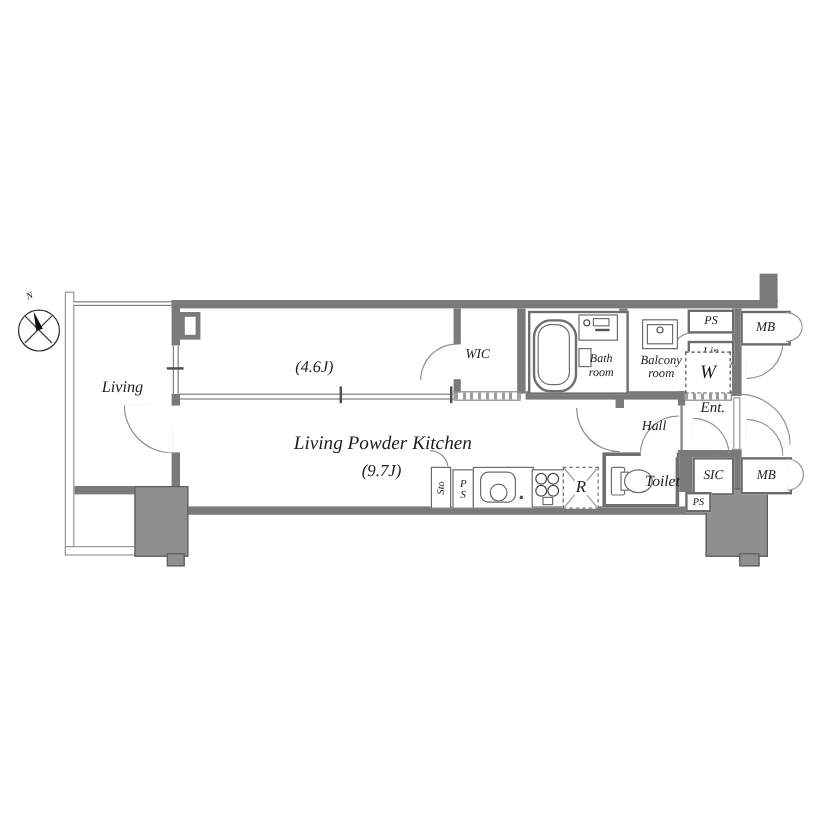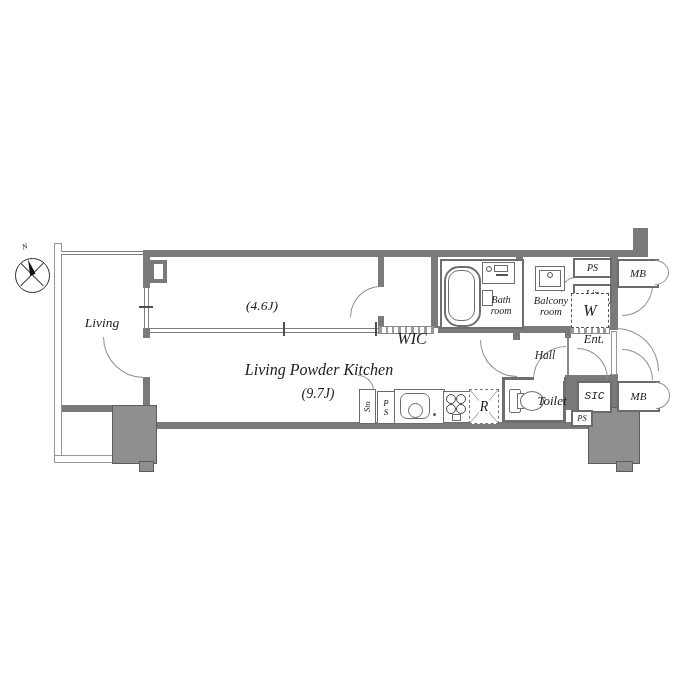--- a/index.html
+++ b/index.html
@@ -122,21 +122,21 @@
   </div>
   <div class="half" style="left:656px;top:382px;width:13px;height:25px;"></div>
 
   <div style="position:absolute;left:502px;top:377px;width:64px;height:46px;background:#fff;border:3px solid #6f6f6f;box-sizing:border-box;"></div>
   <div style="position:absolute;left:534px;top:376px;width:30px;height:5px;background:#fff;"></div>
   <div class="fix" style="left:509px;top:389px;width:10px;height:22px;border-radius:2px;"></div>
   <div class="fix" style="left:517px;top:393px;width:5px;height:14px;border-width:1px;"></div>
   <div class="fix" style="left:520px;top:391px;width:22px;height:18px;border-radius:50%;"></div>
 
   <div class="box" style="left:577px;top:381px;width:31px;height:28px;border-width:2.5px;">
-    <span class="lbl nowrap" style="position:static;font-size:11px;font-family:Liberation Mono, monospace;">SIC</span>
+    <span class="lbl nowrap" style="position:static;font-size:11px;">SIC</span>
   </div>
   <div class="box" style="left:571px;top:410px;width:18px;height:13px;">
     <span class="lbl nowrap" style="position:static;font-size:8.5px;">PS</span>
   </div>
 
   <div class="box" style="left:359px;top:389px;width:15px;height:33px;border-width:1.5px;">
     <span class="lbl nowrap" style="position:static;font-size:8.5px;transform:rotate(-90deg);">Sto</span>
   </div>
   <div class="box" style="left:377px;top:391px;width:16px;height:31px;border-width:1.5px;flex-direction:column;">
     <span class="lbl nowrap" style="position:static;font-size:9px;line-height:1;">P</span>
@@ -155,21 +155,21 @@
   <div class="box" style="left:469px;top:389px;width:28px;height:33px;border:1.6px dashed #777;">
     <svg width="28" height="33" viewBox="0 0 28 33" style="position:absolute;left:0;top:0;">
       <line x1="0" y1="0" x2="28" y2="33" stroke="#999" stroke-width="1"></line>
       <line x1="28" y1="0" x2="0" y2="33" stroke="#999" stroke-width="1"></line>
     </svg>
     <span class="lbl nowrap" style="position:static;font-size:14px;background:#fff;padding:0 1px;z-index:1;">R</span>
   </div>
 
   <div class="lbl nowrap" style="left:62px;top:316px;width:80px;font-size:13.5px;">Living</div>
   <div class="lbl nowrap" style="left:192px;top:299px;width:140px;font-size:13.5px;">(4.6J)</div>
-  <div class="lbl nowrap" style="left:390px;top:290px;width:44px;font-size:16px;margin-top:40px;">WIC</div>
+  <div class="lbl nowrap" style="left:376px;top:290px;width:44px;font-size:11px;">WIC</div>
   <div class="lbl" style="left:481px;top:295px;width:40px;font-size:10px;">Bath room</div>
   <div class="lbl" style="left:526px;top:295px;width:50px;font-size:10.5px;">Balcony room</div>
   <div class="lbl nowrap" style="left:219px;top:361px;width:200px;font-size:16px;">Living Powder Kitchen</div>
   <div class="lbl nowrap" style="left:268px;top:386px;width:100px;font-size:14px;">(9.7J)</div>
   <div class="lbl nowrap" style="left:525px;top:349px;width:40px;font-size:11.5px;">Hall</div>
   <div class="lbl nowrap" style="left:574px;top:333px;width:40px;font-size:12.5px;">Ent.</div>
   <div class="lbl nowrap" style="left:532px;top:394px;width:40px;font-size:13px;">Toilet</div>
 
 </div>
 

